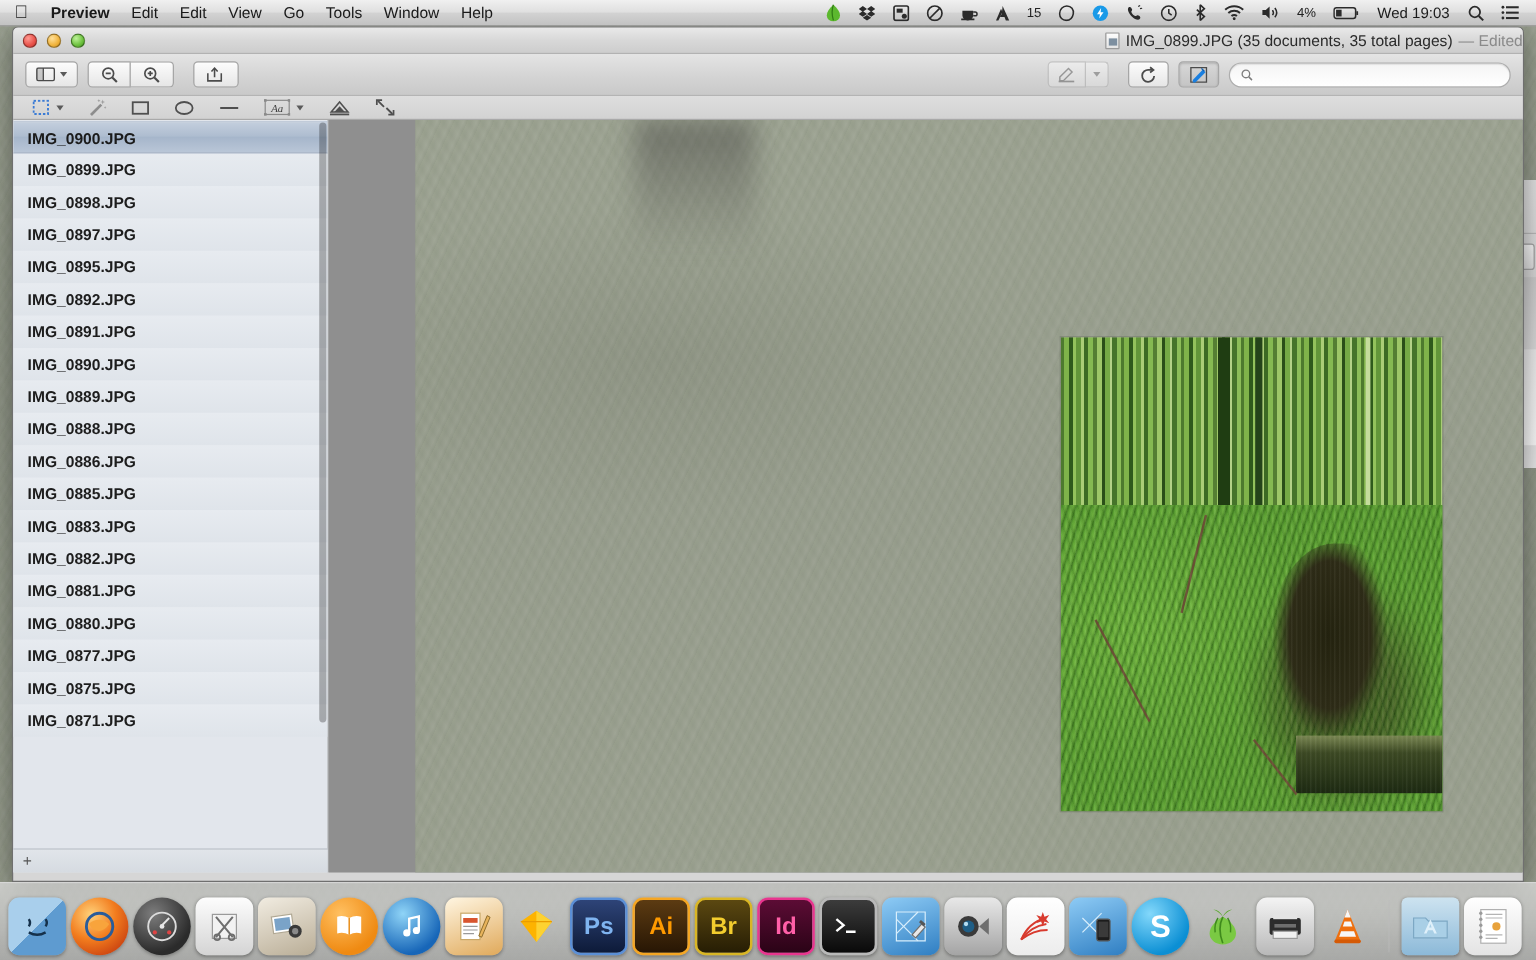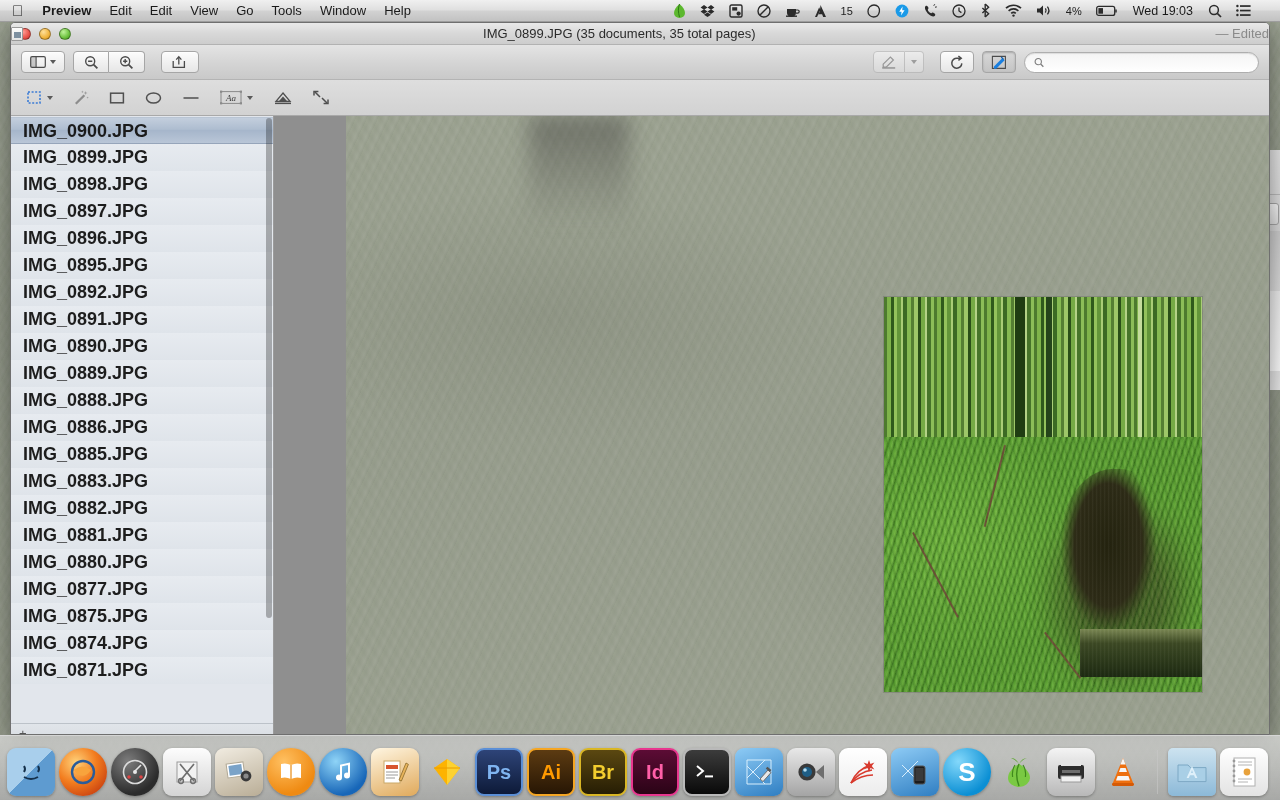--- a/index.html
+++ b/index.html
@@ -56,21 +56,21 @@
     display: flex; align-items: center;
     font-size: 13px; color: #1a1a1a;
     z-index: 60;
   }
   #menubar .apple {
     margin: 0 10px 0 12px; font-size: 15px; line-height: 1; color: #1c1c1c;
   }
   #menubar .mi { padding: 0 9px; line-height: 22px; white-space: nowrap; }
   #menubar .mi.bold { font-weight: bold; }
   #menubar .spacer { flex: 1; }
-  #menubar .status { display: flex; align-items: center; padding-right: 22px; text-align: right; }
+  #menubar .status { display: flex; align-items: center; padding-right: 7px; text-align: right; }
   #menubar .st {
     padding: 0 7px; font-size: 13px; line-height: 22px; color: #222; display: flex; align-items: center;
   }
   #menubar .st.small { font-size: 11px; }
   .clock { font-size: 12.5px; padding: 0 8px; }
 
   
   .ic { display: inline-block; vertical-align: middle; }
 
   
@@ -90,21 +90,21 @@
     display: flex; align-items: center;
   }
   .lights { display: flex; gap: 8px; padding-left: 8px; }
   .light { width: 12px; height: 12px; border-radius: 50%; border: 1px solid rgba(0,0,0,.35); }
   .light.red    { background: radial-gradient(circle at 35% 30%, #ff9a92, #e8524a 60%, #c0352f); }
   .light.yellow { background: radial-gradient(circle at 35% 30%, #ffe09a, #f0b33c 60%, #c98b18); }
   .light.green  { background: radial-gradient(circle at 35% 30%, #bff39a, #6cc13e 60%, #45951f); }
   .title {
     position: absolute; left: 0; right: 0; text-align: center;
     font-size: 13px; color: #2b2b2b; font-weight: 500;
-    display: flex; align-items: center; justify-content: space-between; gap: 5px;
+    display: flex; align-items: center; justify-content: flex-end; gap: 5px;
     pointer-events: none;
   }
   .title .doc-ico {
     width: 12px; height: 14px; background: linear-gradient(180deg,#fdfdfd,#e4e4e4);
     border: 1px solid #9a9a9a; border-radius: 1px; position: relative;
   }
   .title .doc-ico::after {
     content:""; position:absolute; left:2px; top:4px; width:7px; height:6px;
     background:#7d8fa0;
   }
@@ -142,39 +142,39 @@
     display: flex; align-items: center; padding: 0 9px; gap: 5px;
     color: #9a9a9a; font-size: 11.5px;
     box-shadow: 0 1px 1px rgba(0,0,0,.10) inset;
   }
   .search-field input {
     border: none; outline: none; background: transparent; font-size: 11.5px;
     font-family: "Liberation Sans", sans-serif; color: #333; width: 100%;
   }
 
   .markupbar {
-    height: 36px;
+    height: 20px;
     background: linear-gradient(180deg,#dedede 0%, #d2d2d2 100%);
     border-bottom: 1px solid #a9a9a9;
     display: flex; align-items: center; padding: 0 16px; gap: 20px;
   }
   .mk { display:flex; align-items:center; gap:5px; color:#525252; }
 
   
   .wbody { display: flex; height: 627px; }
 
   .sidebar {
     width: 263px; background: #e2e6ec;
     border-right: 1px solid #9b9b9b;
     position: relative; display: flex; flex-direction: column;
   }
   .side-list { flex: 1; overflow: hidden; padding-top: 1px; }
   .side-item {
     height: 27px; line-height: 27px;
-    padding-left: 12px; font-size: 18px; font-weight: bold; color: #1d1d1d;
+    padding-left: 12px; font-size: 13px; font-weight: bold; color: #1d1d1d;
     background: linear-gradient(180deg,#e7ebf0,#dfe4ea);
     white-space: nowrap;
   }
   .side-item.selected {
     background: linear-gradient(180deg,#c3cedd 0%, #aebdd0 45%, #a6b6cb 50%, #b9c6d7 100%);
     border-top: 1px solid #b9c5d4;
     border-bottom: 1px solid #96a5ba;
     color: #1b1b1b;
   }
   .side-footer {
@@ -592,36 +592,34 @@
   </div>
 
   <div class="wbody">
 
     <div class="sidebar">
       <div class="side-list">
         <div class="side-item selected">IMG_0900.JPG</div>
         <div class="side-item">IMG_0899.JPG</div>
         <div class="side-item">IMG_0898.JPG</div>
         <div class="side-item">IMG_0897.JPG</div>
-        <div class="side-item">IMG_0896.JPG</div>
         <div class="side-item">IMG_0895.JPG</div>
         <div class="side-item">IMG_0892.JPG</div>
         <div class="side-item">IMG_0891.JPG</div>
         <div class="side-item">IMG_0890.JPG</div>
         <div class="side-item">IMG_0889.JPG</div>
         <div class="side-item">IMG_0888.JPG</div>
         <div class="side-item">IMG_0886.JPG</div>
         <div class="side-item">IMG_0885.JPG</div>
         <div class="side-item">IMG_0883.JPG</div>
         <div class="side-item">IMG_0882.JPG</div>
         <div class="side-item">IMG_0881.JPG</div>
         <div class="side-item">IMG_0880.JPG</div>
         <div class="side-item">IMG_0877.JPG</div>
         <div class="side-item">IMG_0875.JPG</div>
-        <div class="side-item">IMG_0874.JPG</div>
         <div class="side-item">IMG_0871.JPG</div>
       </div>
       <div class="side-footer">
         <span>+</span>
       </div>
       <div class="side-scroll">
         <div class="thumb"></div>
       </div>
     </div>
 

